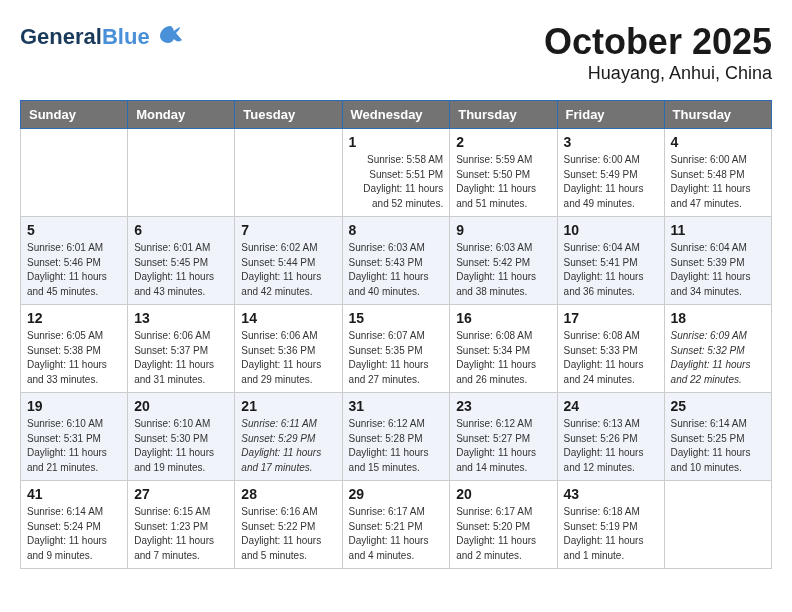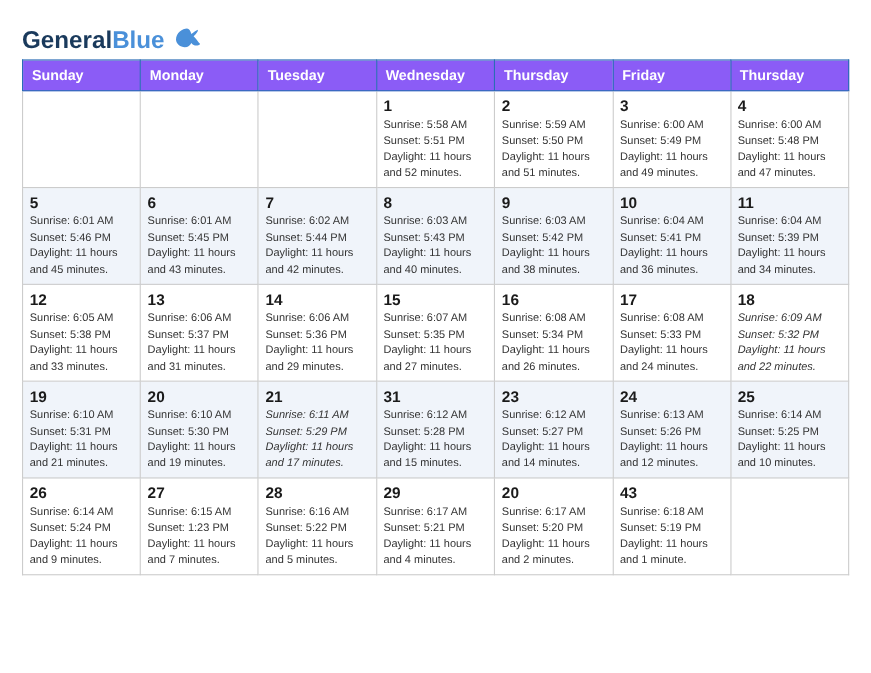--- a/index.html
+++ b/index.html
@@ -7,20 +7,21 @@
       font-family: Arial, sans-serif;
       background: #fff;
       width: 792px;
       min-height: 612px;
       padding: 20px;
     }
     .header {
       display: flex;
       justify-content: space-between;
       align-items: flex-start;
+      margin-bottom: 16px;
     }
     .logo {
       display: flex;
       flex-direction: column;
       align-items: flex-start;
     }
     .logo-wrapper {
       display: flex;
       align-items: center;
       gap: 4px;
@@ -37,21 +38,21 @@
     .location-title {
       font-size: 18px;
       color: #1a1a1a;
     }
     .calendar {
       width: 100%;
       border-collapse: collapse;
       border: 1px solid #ccc;
     }
     .calendar th {
-      background-color: #8b5cf6;
+      background-color: #737373;
       color: #fff;
       text-align: left;
       padding: 6px 8px;
       font-size: 13px;
       font-weight: bold;
       border: 1px solid #2a6db5;
     }
     .calendar td {
       vertical-align: top;
       border: 1px solid #ccc;
@@ -89,20 +90,24 @@
           <span style="color:#1a3a5c;">General</span><span style="color:#4a90d9;">Blue</span>
         </div>
       </div>
       <div style="color:#4a90d9;font-size:22px;margin-left:2px;">
         <svg width="28" height="28" viewBox="0 0 28 28">
           <path d="M14 6 C10 6, 4 10, 4 16 C4 20, 8 23, 12 23 C15 23, 17 21, 18 19 C20 22, 24 22, 26 20 C24 18, 22 15, 20 13 C22 11, 24 9, 24 7 C22 8, 20 9, 18 11 C17 8, 16 6, 14 6Z" fill="#4a90d9"></path>
         </svg>
       </div>
     </div>
   </div>
+  <div class="title-block">
+    <div class="month-title">October 2025</div>
+    <div class="location-title">Huayang, Anhui, China</div>
+  </div>
 </div>
 
 <table class="calendar">
   <thead>
     <tr>
     <th>Sunday</th>
         <th>Monday</th>
         <th>Tuesday</th>
         <th>Wednesday</th>
         <th>Thursday</th>
@@ -110,21 +115,21 @@
         <th>Thursday</th>
       </tr>
   </thead>
   <tbody id="calendar-body">
   <tr>
         <td class="empty-cell"></td>
         <td class="empty-cell"></td>
         <td class="empty-cell"></td>
         <td>
           <div class="day-number">1</div>
-          <div class="day-info" style="white-space: pre-line;">Sunrise: 5:58 AM
+          <div class="day-info" style="white-space: pre-line; text-align: right;">Sunrise: 5:58 AM
 Sunset: 5:51 PM
 Daylight: 11 hours and 52 minutes.</div>
         </td>
         <td>
           <div class="day-number">2</div>
           <div class="day-info" style="white-space: pre-line;">Sunrise: 5:59 AM
 Sunset: 5:50 PM
 Daylight: 11 hours and 51 minutes.</div>
         </td>
         <td>
@@ -267,21 +272,21 @@
         </td>
         <td>
           <div class="day-number">25</div>
           <div class="day-info" style="white-space: pre-line;">Sunrise: 6:14 AM
 Sunset: 5:25 PM
 Daylight: 11 hours and 10 minutes.</div>
         </td>
       </tr>
       <tr>
         <td>
-          <div class="day-number">26</div>
+          <div class="day-number">41</div>
           <div class="day-info" style="white-space: pre-line;">Sunrise: 6:14 AM
 Sunset: 5:24 PM
 Daylight: 11 hours and 9 minutes.</div>
         </td>
         <td>
           <div class="day-number">27</div>
           <div class="day-info" style="white-space: pre-line;">Sunrise: 6:15 AM
 Sunset: 1:23 PM
 Daylight: 11 hours and 7 minutes.</div>
         </td>

